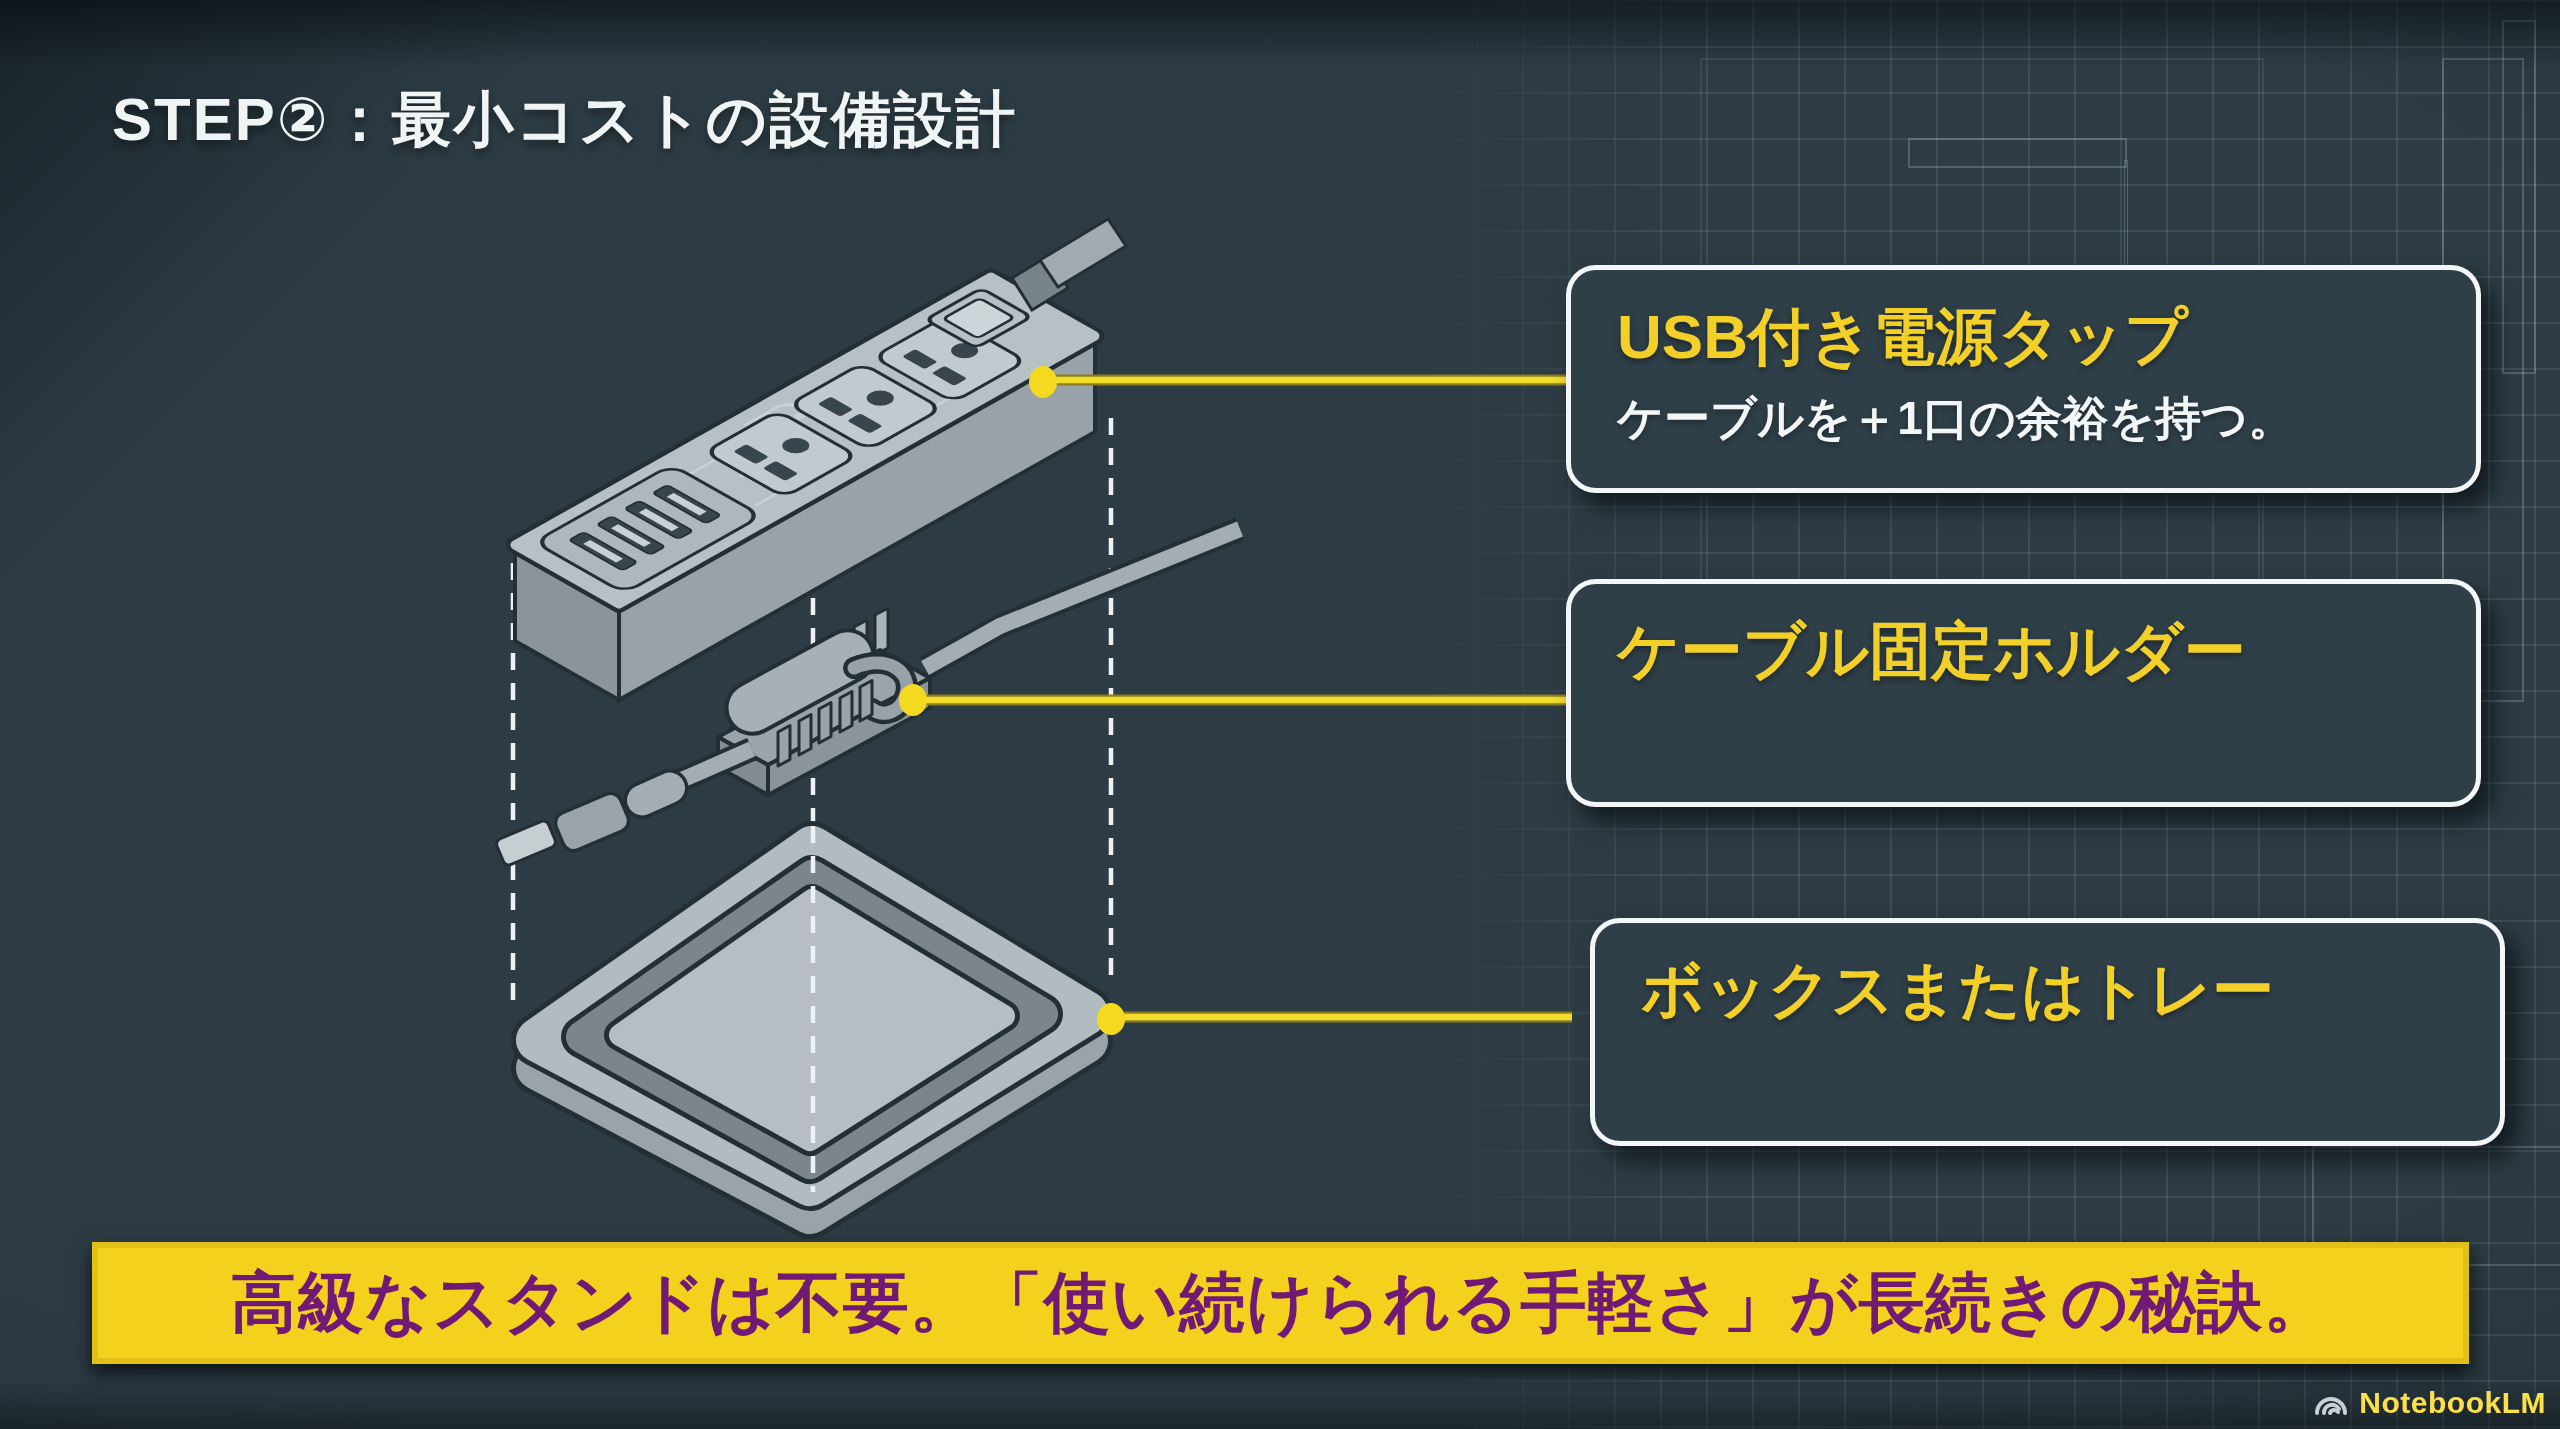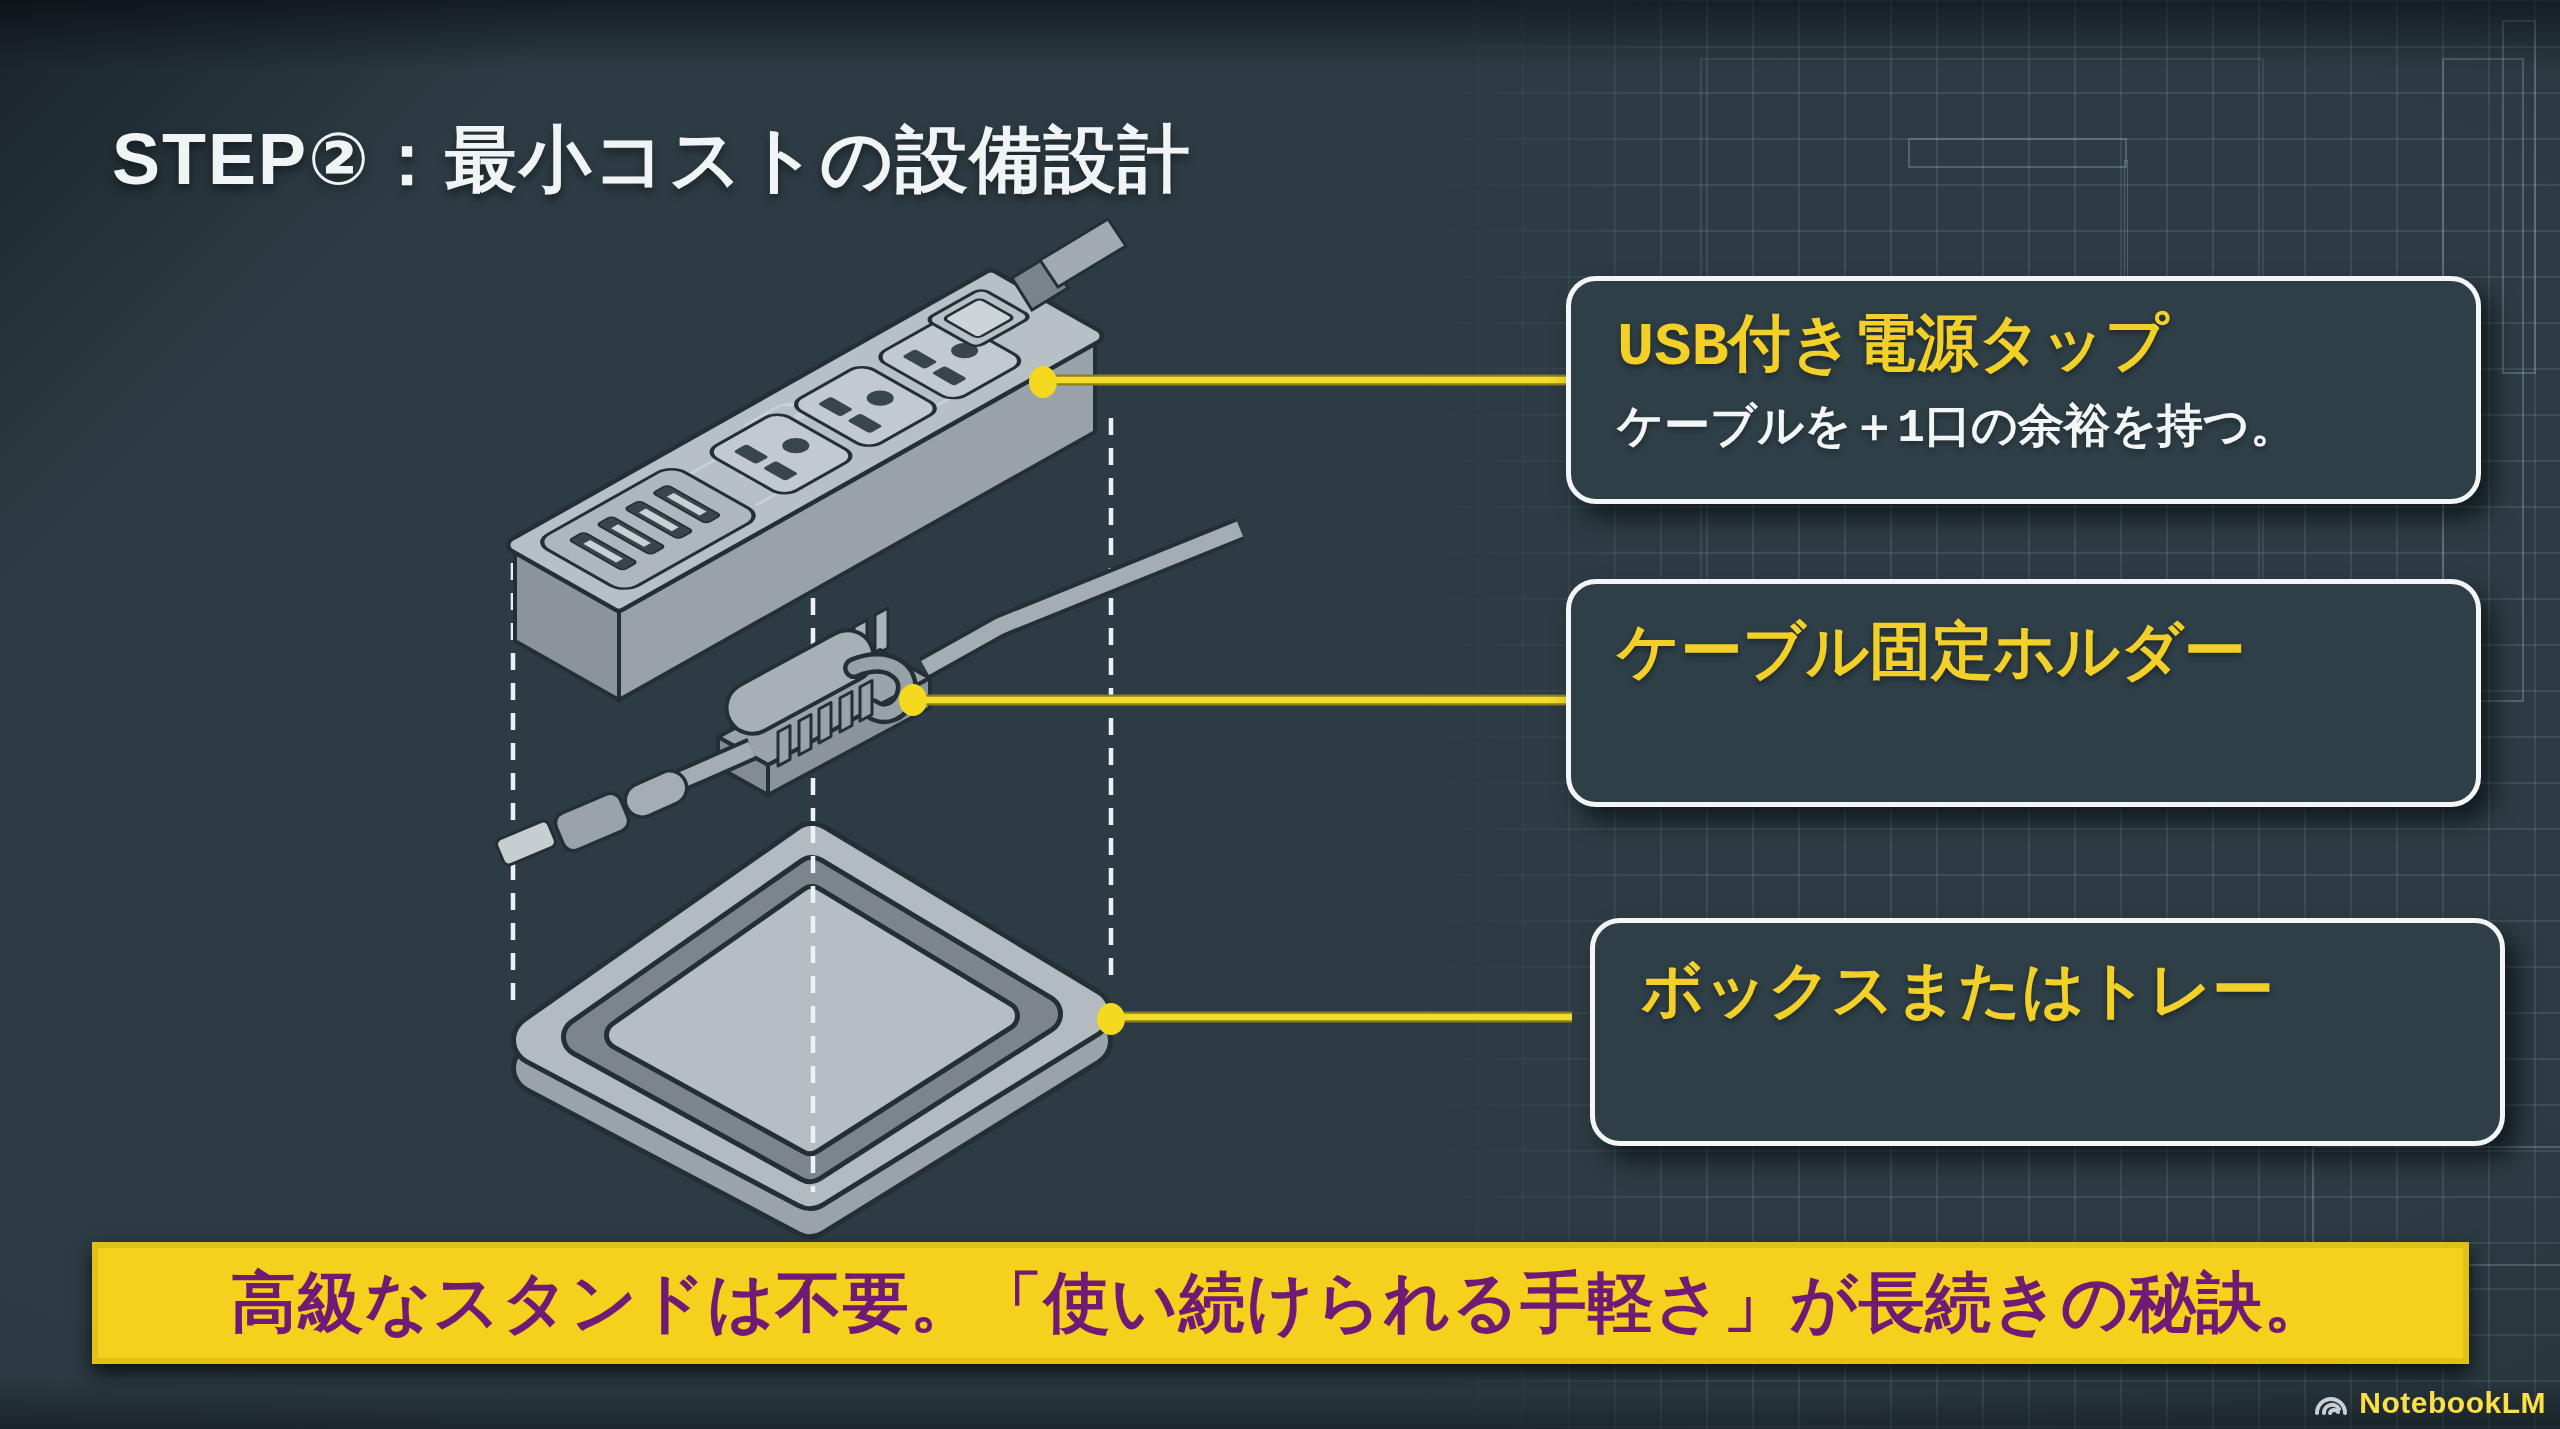--- a/index.html
+++ b/index.html
@@ -21,40 +21,40 @@
   
   #vignette{
     position:absolute;left:0;top:0;width:100%;height:100%;pointer-events:none;z-index:5;
     background:
       linear-gradient(to bottom,rgba(6,12,16,0.62),rgba(6,12,16,0) 70px),
       linear-gradient(to top,rgba(6,12,16,0.45),rgba(6,12,16,0) 50px),
       linear-gradient(135deg,rgba(6,12,16,0.5),rgba(6,12,16,0) 420px),
       radial-gradient(ellipse 120% 105% at 44% 46%,rgba(0,0,0,0) 55%,rgba(6,12,16,0.5) 100%);
   }
   #main-title{
-    position:absolute;left:112px;top:112px;z-index:6;
-    font-size:72px;font-weight:900;color:#f1f4f5;letter-spacing:2px;
+    position:absolute;left:112px;top:80px;z-index:6;
+    font-size:60px;font-weight:900;color:#f1f4f5;letter-spacing:2px;
     text-shadow:0 5px 10px rgba(0,0,0,0.45);white-space:nowrap;
   }
   #illustration{position:absolute;left:0;top:0;z-index:3;}
   .callout{
     position:absolute;left:1566px;width:915px;height:228px;z-index:6;
     background:#2f3f48;border:5px solid #f3f5f6;border-radius:30px;
     box-shadow:12px 14px 24px rgba(3,8,11,0.65);
     padding:30px 40px 0 46px;box-sizing:border-box;
   }
   .callout .c-title{
     font-size:62px;font-weight:900;color:#f2d028;line-height:74px;
     text-shadow:0 3px 6px rgba(0,0,0,0.4);white-space:nowrap;
   }
   .callout .c-desc{
     margin-top:16px;font-size:46px;font-weight:700;color:#f3f6f7;line-height:56px;
     text-shadow:0 3px 6px rgba(0,0,0,0.35);white-space:nowrap;
   }
-  #callout-1{top:276px;font-family:Liberation Mono, monospace;}
+  #callout-1{top:265px;}
   #callout-2{top:579px;}
   #callout-3{top:918px;margin-left:24px;}
   #banner{
     position:absolute;left:92px;top:1242px;width:2377px;height:122px;z-index:7;
     background:#f4d11c;
     box-shadow:0 9px 18px rgba(3,8,11,0.8), inset 0 0 0 6px rgba(173,143,10,0.25);
     display:flex;align-items:center;justify-content:center;
   }
   #banner .b-text{
     font-size:66px;font-weight:900;color:#701a75;letter-spacing:1px;white-space:nowrap;

